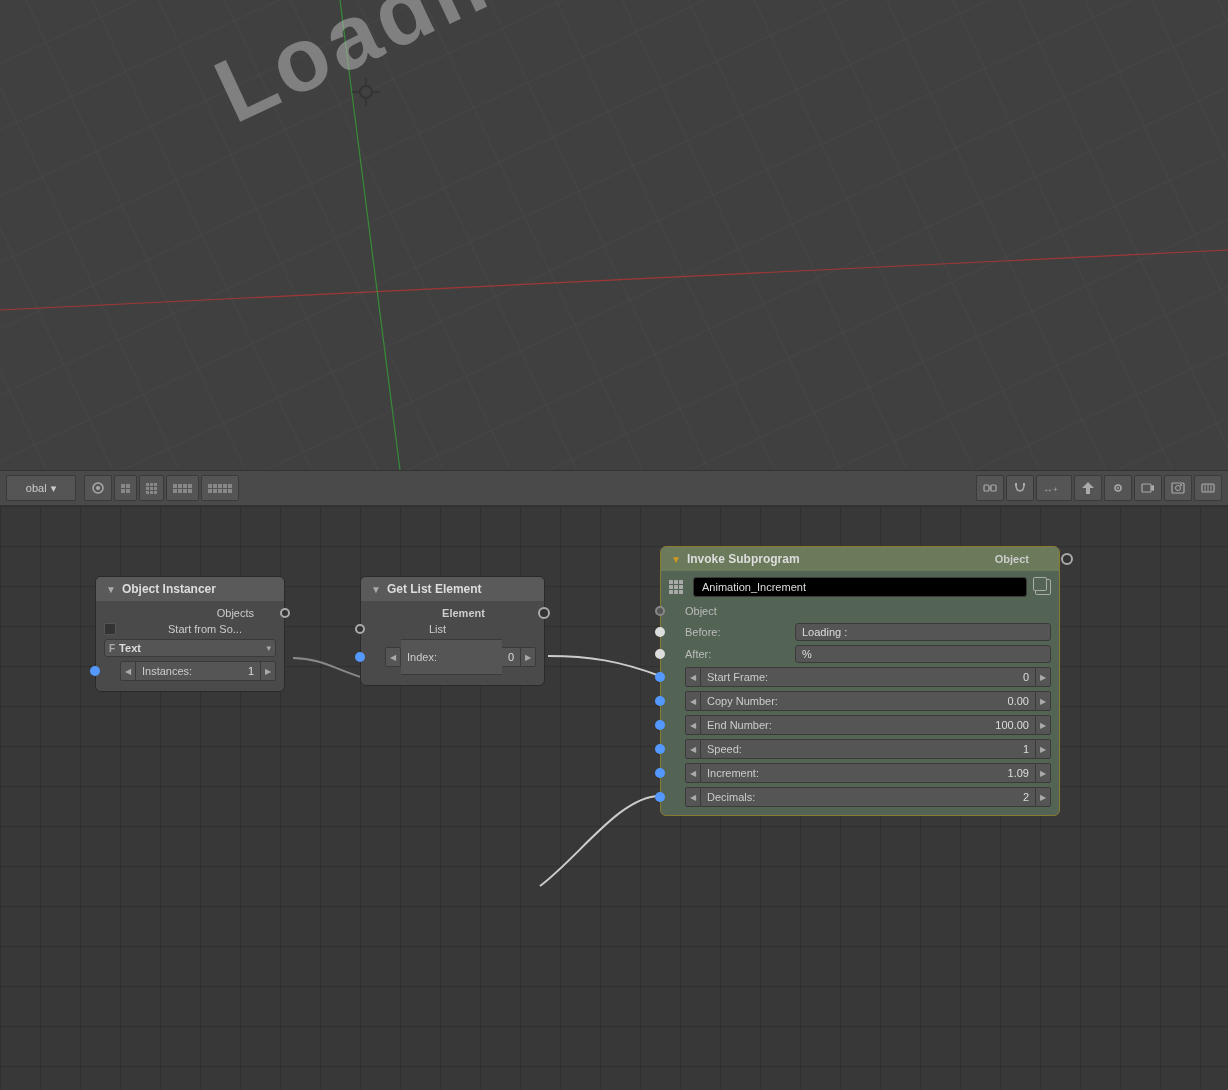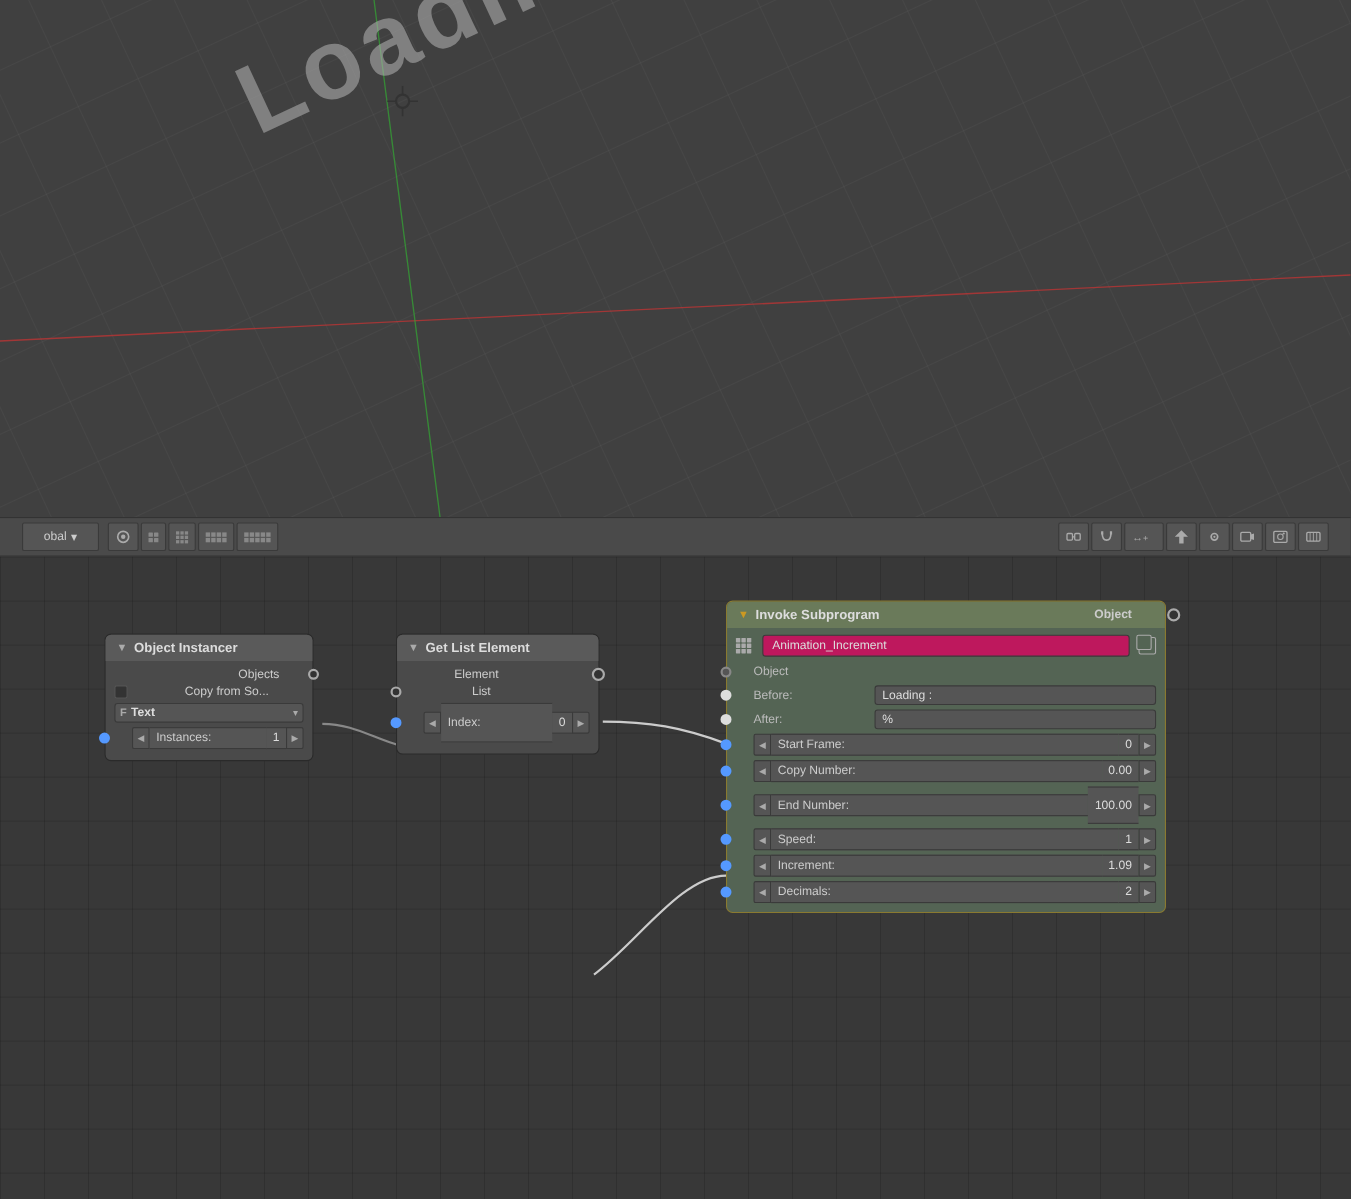--- a/index.html
+++ b/index.html
@@ -51,21 +51,21 @@
       height: 24px;
     }
 
     
     #toolbar {
       width: 100%;
       height: 36px;
       background: #4a4a4a;
       display: flex;
       align-items: center;
-      padding: 0 20px;
+      padding: 0 6px;
       gap: 4px;
       border-top: 1px solid #333;
       border-bottom: 1px solid #333;
     }
 
     .toolbar-item {
       height: 26px;
       padding: 0 6px;
       background: #555;
       border: 1px solid #3a3a3a;
@@ -183,21 +183,21 @@
       width: 400px;
       background: #546454;
       border: 1.5px solid #8a7a30;
     }
 
     #node-invoke .node-header {
       background: #6a7a5a;
     }
 
     .subprogram-btn {
-      background: #be185d;
+      background: #000000;
       border: 1px solid #3a3a3a;
       border-radius: 3px;
       color: #ddd;
       font-size: 11px;
       padding: 3px 8px;
       flex: 1;
       text-align: center;
       cursor: pointer;
       display: flex;
       align-items: center;
@@ -501,21 +501,21 @@
     </div>
     <div class="node-body">
 
       <div class="field-row" style="justify-content: flex-end; position:relative; padding-right: 16px;">
         <span class="field-label">Objects</span>
         <div class="node-socket" style="position:absolute; right:-14px; top:50%; transform:translateY(-50%); background:#333; border-color:#aaa;"></div>
       </div>
 
       <div class="field-row">
         <div class="node-checkbox"></div>
-        <span class="field-label">Copy from So...</span>
+        <span class="field-label">Start from So...</span>
       </div>
 
       <div class="field-row">
         <div style="background:#555; border:1px solid #3a3a3a; border-radius:3px; display:flex; align-items:center; padding:2px 4px; flex:1; cursor:pointer; gap:4px;">
           <span style="font-size:10px; color:#aaa; font-weight:bold;">F</span>
           <span style="font-size:11px; color:#ddd; flex:1;font-weight:bold;">Text</span>
           <span style="font-size:9px; color:#aaa;">▾</span>
         </div>
       </div>
 
@@ -531,21 +531,21 @@
     </div>
   </div>
 
   <div class="node" id="node-getlist">
     <div class="node-header" style="position: relative;">
       <span style="color:#aaa; font-size:10px;">▼</span>
       <span>Get List Element</span>
     </div>
     <div class="node-body">
 
-      <div class="field-row" style="position:relative; padding-right:16px; justify-content:flex-start;">
+      <div class="field-row" style="position:relative; padding-right:16px; justify-content:center;font-weight:bold;">
         <span class="field-label">Element</span>
         <div class="node-socket" style="position:absolute; right:-14px; top:50%; transform:translateY(-50%); background:#333; border-color:#aaa; width:12px; height:12px;"></div>
       </div>
 
       <div class="field-row" style="position:relative; padding-left:16px;">
         <div class="node-socket" style="position:absolute; left:-14px; top:50%; transform:translateY(-50%); background:#333; border-color:#aaa;"></div>
         <span class="field-label">List</span>
       </div>
 
       <div class="field-row" style="position:relative; padding-left:16px;">
@@ -625,21 +625,21 @@
           <span style="font-size:11px; color:#ddd; background:#555; border-top:1px solid #3a3a3a; border-bottom:1px solid #3a3a3a; padding:1px 6px; text-align:right; height:20px; display:flex; align-items:center;">0.00</span>
           <div class="arrow-right">▶</div>
         </div>
       </div>
 
       <div class="invoke-field" style="position:relative; padding-left:16px; margin-bottom:4px;">
         <div class="node-socket blue" style="position:absolute; left:-14px; top:50%; transform:translateY(-50%);"></div>
         <div class="row-with-arrows">
           <div class="arrow-left">◀</div>
           <span style="font-size:11px; color:#ccc; background:#555; border-top:1px solid #3a3a3a; border-bottom:1px solid #3a3a3a; padding:1px 6px; flex:1; text-align:left; height:20px; display:flex; align-items:center;">End Number:</span>
-          <span style="font-size:11px; color:#ddd; background:#555; border-top:1px solid #3a3a3a; border-bottom:1px solid #3a3a3a; padding:1px 6px; text-align:right; height:34px; display:flex; align-items:center;">100.00</span>
+          <span style="font-size:11px; color:#ddd; background:#555; border-top:1px solid #3a3a3a; border-bottom:1px solid #3a3a3a; padding:1px 6px; text-align:right; height:20px; display:flex; align-items:center;">100.00</span>
           <div class="arrow-right">▶</div>
         </div>
       </div>
 
       <div class="invoke-field" style="position:relative; padding-left:16px; margin-bottom:4px;">
         <div class="node-socket blue" style="position:absolute; left:-14px; top:50%; transform:translateY(-50%);"></div>
         <div class="row-with-arrows">
           <div class="arrow-left">◀</div>
           <span style="font-size:11px; color:#ccc; background:#555; border-top:1px solid #3a3a3a; border-bottom:1px solid #3a3a3a; padding:1px 6px; flex:1; text-align:left; height:20px; display:flex; align-items:center;">Speed:</span>
           <span style="font-size:11px; color:#ddd; background:#555; border-top:1px solid #3a3a3a; border-bottom:1px solid #3a3a3a; padding:1px 6px; text-align:right; height:20px; display:flex; align-items:center;">1</span>

